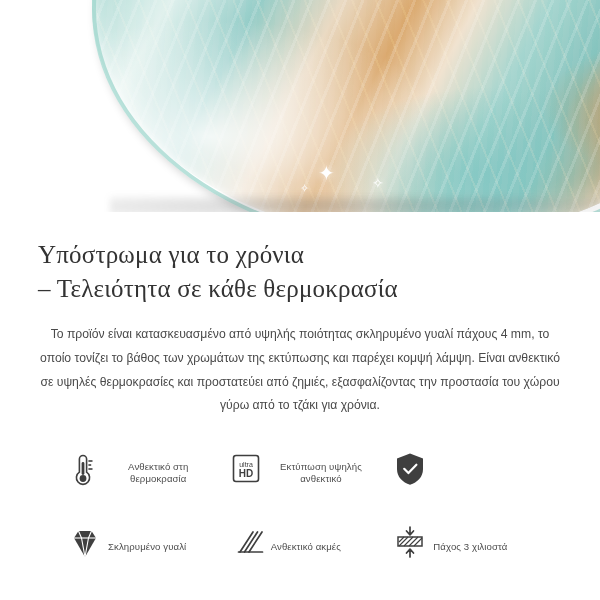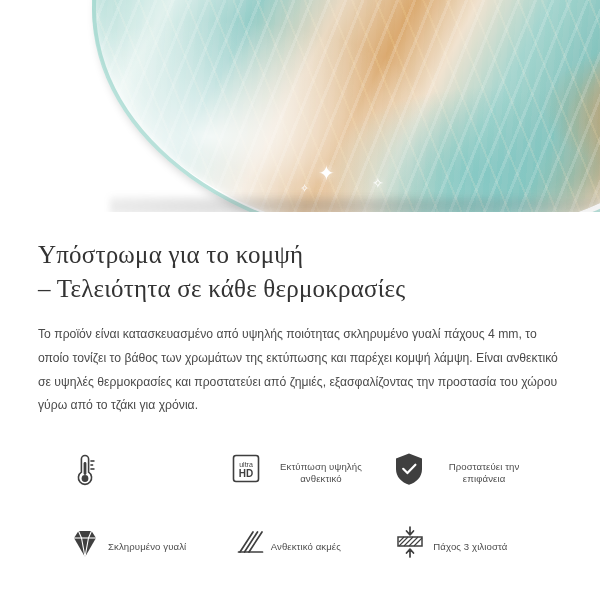--- a/index.html
+++ b/index.html
@@ -135,20 +135,21 @@
   }
   .headline .line {
     display: block;
   }
   .body-copy {
     font-size: 12.2px;
     line-height: 1.95;
     color: #4a4a4a;
     margin: 0;
     max-width: 530px;
+    text-align: center;
   }
 
   
   .features {
     display: grid;
     grid-template-columns: repeat(3, 1fr);
     row-gap: 6px;
     margin-top: 22px;
     padding: 0 18px;
   }
@@ -183,59 +184,59 @@
     <div class="hero-plate"></div>
     <div class="hero-edge"></div>
     <div class="hero-shadow"></div>
     <span class="hero-sparkle sparkle-1">✦</span>
     <span class="hero-sparkle sparkle-2">✧</span>
     <span class="hero-sparkle sparkle-3">✧</span>
   </div>
 
   <div class="content">
     <h1 class="headline">
-      <span class="line">Υπόστρωμα για το κομψή</span>
-      <span class="line">– Τελειότητα σε κάθε θερμοκρασίες</span>
+      <span class="line">Υπόστρωμα για το χρόνια</span>
+      <span class="line">– Τελειότητα σε κάθε θερμοκρασία</span>
     </h1>
     <p class="body-copy">Το προϊόν είναι κατασκευασμένο από υψηλής ποιότητας σκληρυμένο γυαλί πάχους 4 mm, το οποίο τονίζει το βάθος των χρωμάτων της εκτύπωσης και παρέχει κομψή λάμψη. Είναι ανθεκτικό σε υψηλές θερμοκρασίες και προστατεύει από ζημιές, εξασφαλίζοντας την προστασία του χώρου γύρω από το τζάκι για χρόνια.</p>
 
     <div class="features">
 
       <div class="feature">
         <div class="feature-icon">
           <svg width="40" height="42" viewBox="0 0 40 42" fill="none" stroke="#3f3f3f" stroke-width="1.6">
             <path d="M20 7.5a3.6 3.6 0 0 1 3.6 3.6v13.1a6.6 6.6 0 1 1-7.2 0V11.1A3.6 3.6 0 0 1 20 7.5z"></path>
             <circle cx="20" cy="30.5" r="3.4" fill="#3f3f3f" stroke="none"></circle>
             <rect x="18.6" y="14" width="2.8" height="13" rx="1.4" fill="#3f3f3f" stroke="none"></rect>
             <line x1="25.4" y1="13" x2="29.5" y2="13"></line>
             <line x1="25.4" y1="17" x2="28.2" y2="17"></line>
             <line x1="25.4" y1="21" x2="29.5" y2="21"></line>
           </svg>
         </div>
+        <div class="feature-label">Ανθεκτικό στη θερμοκρασία</div>
       </div>
 
       <div class="feature">
         <div class="feature-icon">
           <svg width="42" height="40" viewBox="0 0 42 40">
             <rect x="8.5" y="6.5" width="25" height="26" rx="2.5" fill="none" stroke="#3f3f3f" stroke-width="1.6"></rect>
             <text x="21" y="18" text-anchor="middle" font-family="Liberation Sans, sans-serif" font-size="7" fill="#3f3f3f">ultra</text>
             <text x="21" y="28" text-anchor="middle" font-family="Liberation Sans, sans-serif" font-size="10" font-weight="bold" fill="#3f3f3f">HD</text>
           </svg>
         </div>
         <div class="feature-label">Εκτύπωση υψηλής ανθεκτικό</div>
       </div>
 
       <div class="feature">
         <div class="feature-icon">
           <svg width="40" height="42" viewBox="0 0 40 42">
             <path d="M20 5.5 L33 10.5 V21c0 8.2-5.6 13.3-13 15.8C12.6 34.3 7 29.2 7 21V10.5z" fill="#3f3f3f"></path>
             <path d="M14.2 20.8 l4.2 4.3 8-8.4" fill="none" stroke="#ffffff" stroke-width="2.2" stroke-linecap="round" stroke-linejoin="round"></path>
           </svg>
         </div>
-        <div class="feature-label">Προστατεύει την επιφάνεια</div>
       </div>
 
       <div class="feature">
         <div class="feature-icon">
           <svg width="42" height="40" viewBox="0 0 42 40">
             <path d="M10 15 L21 34 L32 15 Z" fill="#3f3f3f"></path>
             <path d="M10 15 L14.5 8 L27.5 8 L32 15 Z" fill="#3f3f3f"></path>
             <path d="M14.5 8 L17.5 15 L21 34" fill="none" stroke="#ffffff" stroke-width="1.1"></path>
             <path d="M27.5 8 L24.5 15 L21 34" fill="none" stroke="#ffffff" stroke-width="1.1"></path>
             <line x1="10" y1="15" x2="32" y2="15" stroke="#ffffff" stroke-width="1.1"></line>

